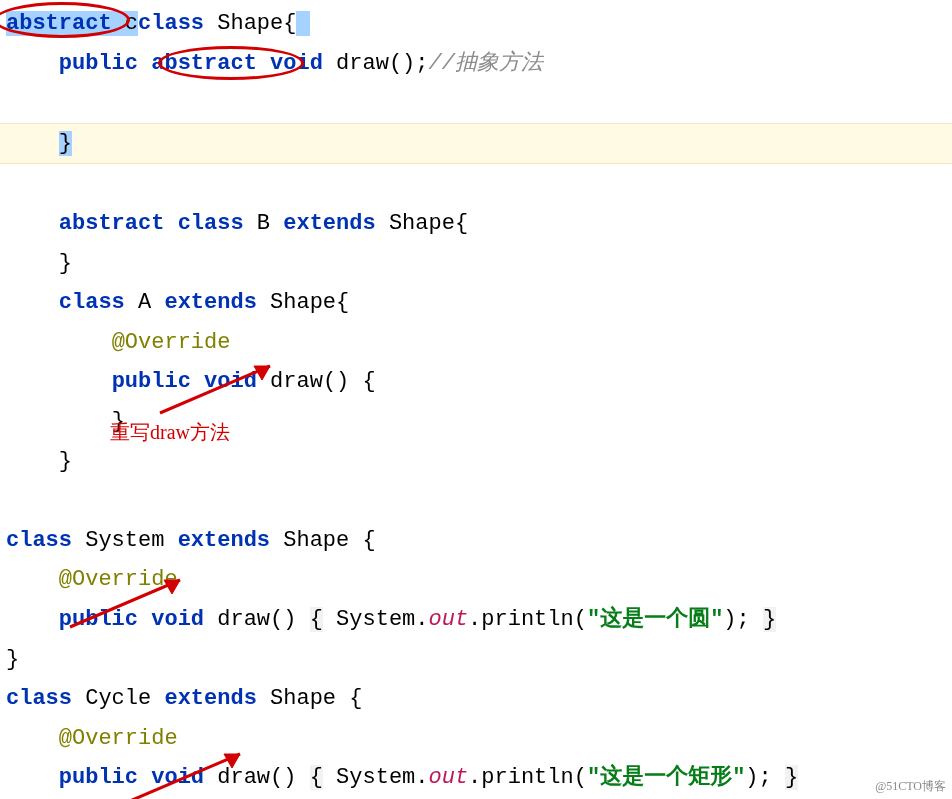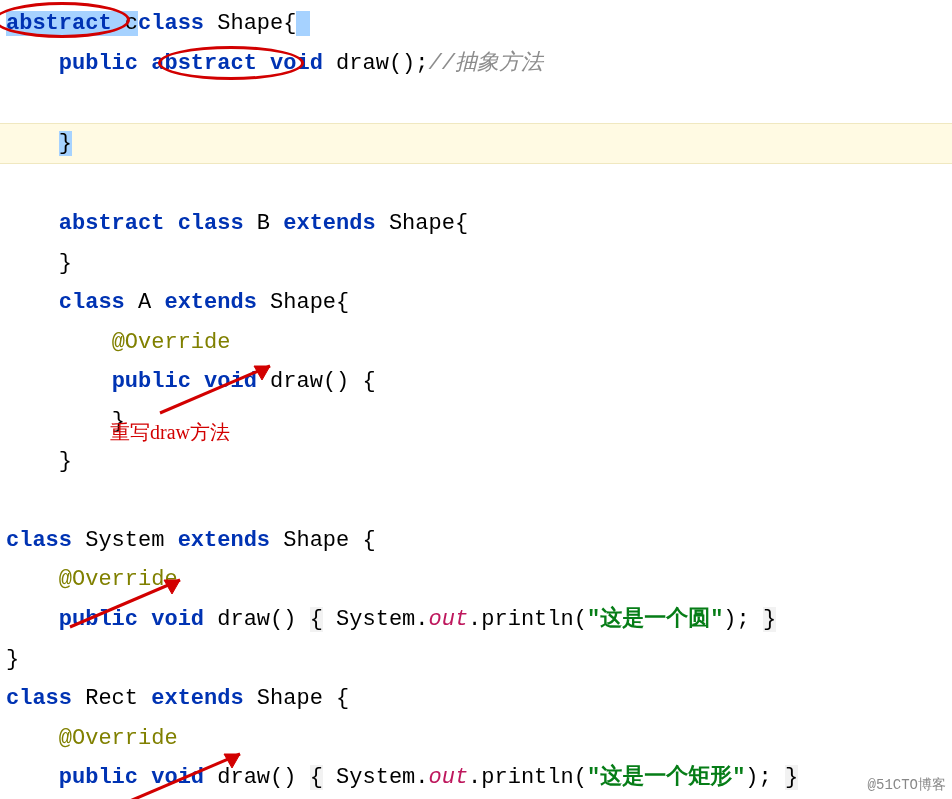--- a/index.html
+++ b/index.html
@@ -41,23 +41,23 @@
   .note {
     position: absolute;
     color: #d20000;
     font-family: Liberation Serif, serif;
     font-size: 20px;
   }
   .watermark {
     position: absolute;
     right: 6px;
     bottom: 4px;
-    font-size: 14px;
+    font-size: 12px;
     color: #888;
-    font-family: Liberation Mono, monospace;
+    font-family: Liberation Serif, serif;
   }
 </style>
 </head>
 <body>
 
 <div class="code"><span><span class="sel"><span class="kw">abstract</span> c</span><span class="kw">class</span> <span>Shape</span>{<span class="sel"> </span></span>
 <span>    <span class="kw">public</span> <span class="kw">abstract</span> <span class="kw">void</span> <span>draw</span>();<span class="cmt">//抽象方法</span></span>
 
 <span class="hl-line">    <span class="sel">}</span></span>
 <span>    <span class="kw">abstract</span> <span class="kw">class</span> <span>B</span> <span class="kw">extends</span> <span>Shape</span>{</span>
@@ -65,21 +65,21 @@
 <span>    <span class="kw">class</span> <span>A</span> <span class="kw">extends</span> <span>Shape</span>{</span>
 <span>        <span class="ann">@Override</span></span>
 <span>        <span class="kw">public</span> <span class="kw">void</span> <span>draw</span>() {</span>
 <span>        <span>}</span></span>
 <span>    <span>}</span></span>
 
 <span><span class="kw">class</span> <span>System</span> <span class="kw">extends</span> <span>Shape</span> {</span>
 <span>    <span class="ann">@Override</span></span>
 <span>    <span class="kw">public</span> <span class="kw">void</span> <span>draw</span>() <span class="blk">{</span> <span>System.</span><span class="fld">out</span><span>.println(</span><span class="str">"这是一个圆"</span><span>);</span> <span class="blk">}</span></span>
 <span><span>}</span></span>
-<span><span class="kw">class</span> <span>Rect</span> <span class="kw">extends</span> <span>Shape</span> {</span>
+<span><span class="kw">class</span> <span>Cycle</span> <span class="kw">extends</span> <span>Shape</span> {</span>
 <span>    <span class="ann">@Override</span></span>
 <span>    <span class="kw">public</span> <span class="kw">void</span> <span>draw</span>() <span class="blk">{</span> <span>System.</span><span class="fld">out</span><span>.println(</span><span class="str">"这是一个矩形"</span><span>);</span> <span class="blk">}</span></span>
 </div>
 
 <div class="circle" style="left:-6px; top:2px; width:130px; height:30px;"></div>
 <div class="circle" style="left:158px; top:46px; width:140px; height:28px;"></div>
 
 <svg class="arrow" style="left:150px; top:358px;" viewBox="0 0 140 60">
   <line x1="10" y1="55" x2="120" y2="8" stroke-width="3"></line>
   <polygon points="120,8 104,8 112,22"></polygon>

